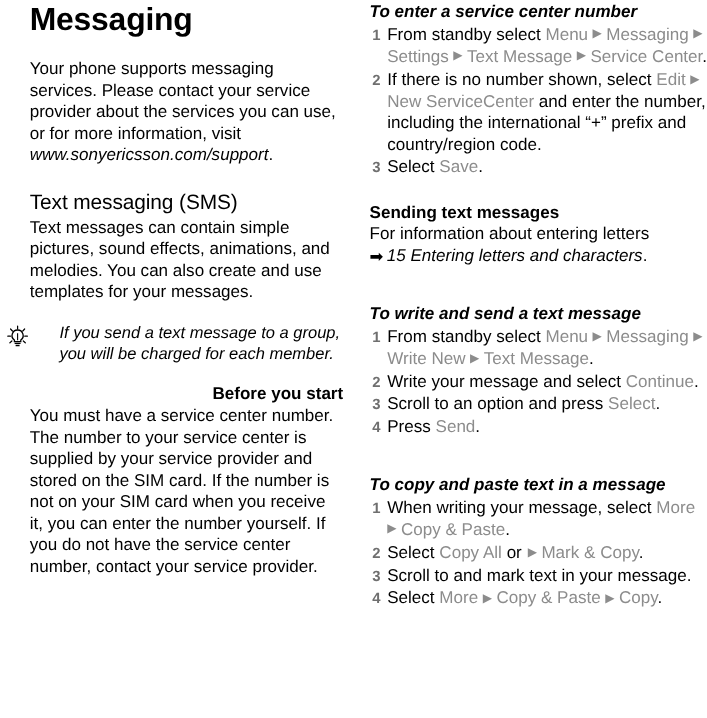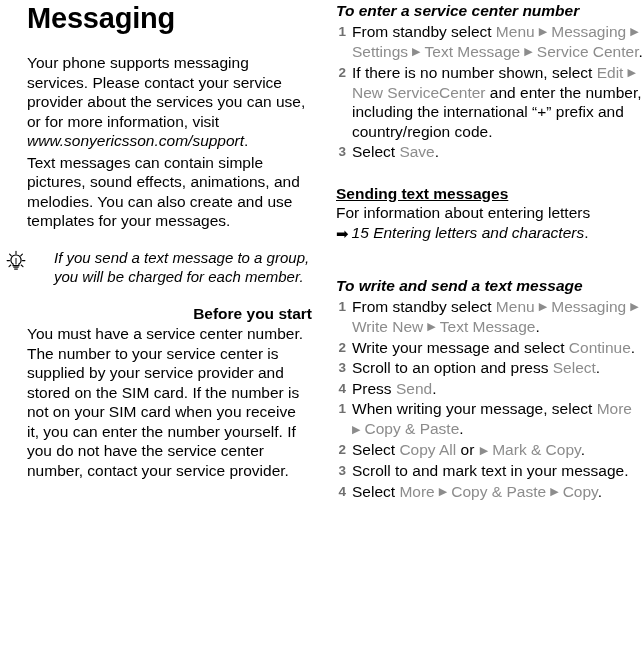--- a/index.html
+++ b/index.html
@@ -103,21 +103,20 @@
     padding-top: 1px;
     white-space: nowrap;
   }
   .proc-title.spaced { margin-top: 32px; }
 
   h3.sub-r {
     font-size: 15.5px;
     font-weight: bold;
     line-height: 19.5px;
     margin: 22px 0 0 0;
-    text-decoration: underline;
   }
   p.body-r {
     font-size: 15.5px;
     line-height: 19.5px;
     margin: 0;
   }
 
   ol.steps {
     list-style: none;
     margin: 0;
@@ -181,20 +180,21 @@
 
 <div class="page">
 
   <div class="col col-left">
 
     <h1 class="page-title">Messaging</h1>
 
 
     <p class="body"><span>Your phone supports messaging services. Please contact your service provider about the services you can use, or for more information, visit </span><span class="url">www.sonyericsson.com/support</span><span>.</span></p>
 
+    <h2 class="section">Text messaging (SMS)</h2>
 
     <p class="body" style="margin-top:2px">Text messages can contain simple pictures, sound effects, animations, and melodies. You can also create and use templates for your messages.</p>
 
     <div class="tip">
       <span class="bulb">
         <svg width="22" height="22" viewBox="0 0 22 22" aria-hidden="true">
           <g stroke="#000" stroke-width="1.1" fill="none" stroke-linecap="round">
             <line x1="11" y1="1.4" x2="11" y2="4.1"></line>
             <line x1="4.6" y1="4.1" x2="6.3" y2="5.9"></line>
             <line x1="17.4" y1="4.1" x2="15.7" y2="5.9"></line>
@@ -231,20 +231,21 @@
     <p class="body-r"><span class="bigarrow">➡</span><span class="xref">15 Entering letters and characters</span><span>.</span></p>
 
     <p class="proc-title spaced">To write and send a text message</p>
     <ol class="steps">
         <li><span class="num">1</span><span>From standby select </span><span class="ui">Menu</span><span class="arr"> ▶ </span><span class="ui">Messaging</span><span class="arr"> ▶ </span><span class="ui">Write New</span><span class="arr"> ▶ </span><span class="ui">Text Message</span><span>.</span></li>
         <li><span class="num">2</span><span>Write your message and select </span><span class="ui">Continue</span><span>.</span></li>
         <li><span class="num">3</span><span>Scroll to an option and press </span><span class="ui">Select</span><span>.</span></li>
         <li><span class="num">4</span><span>Press </span><span class="ui">Send</span><span>.</span></li>
       </ol>
 
+    <p class="proc-title spaced">To copy and paste text in a message</p>
     <ol class="steps">
         <li><span class="num">1</span><span>When writing your message, select </span><span class="ui">More</span><span class="arr"> ▶ </span><span class="ui">Copy &amp; Paste</span><span>.</span></li>
         <li><span class="num">2</span><span>Select </span><span class="ui">Copy All</span><span> or </span><span class="arr"> ▶ </span><span class="ui">Mark &amp; Copy</span><span>.</span></li>
         <li><span class="num">3</span><span>Scroll to and mark text in your message.</span></li>
         <li><span class="num">4</span><span>Select </span><span class="ui">More</span><span class="arr"> ▶ </span><span class="ui">Copy &amp; Paste</span><span class="arr"> ▶ </span><span class="ui">Copy</span><span>.</span></li>
       </ol>
   </div>
 
 
 </div>

